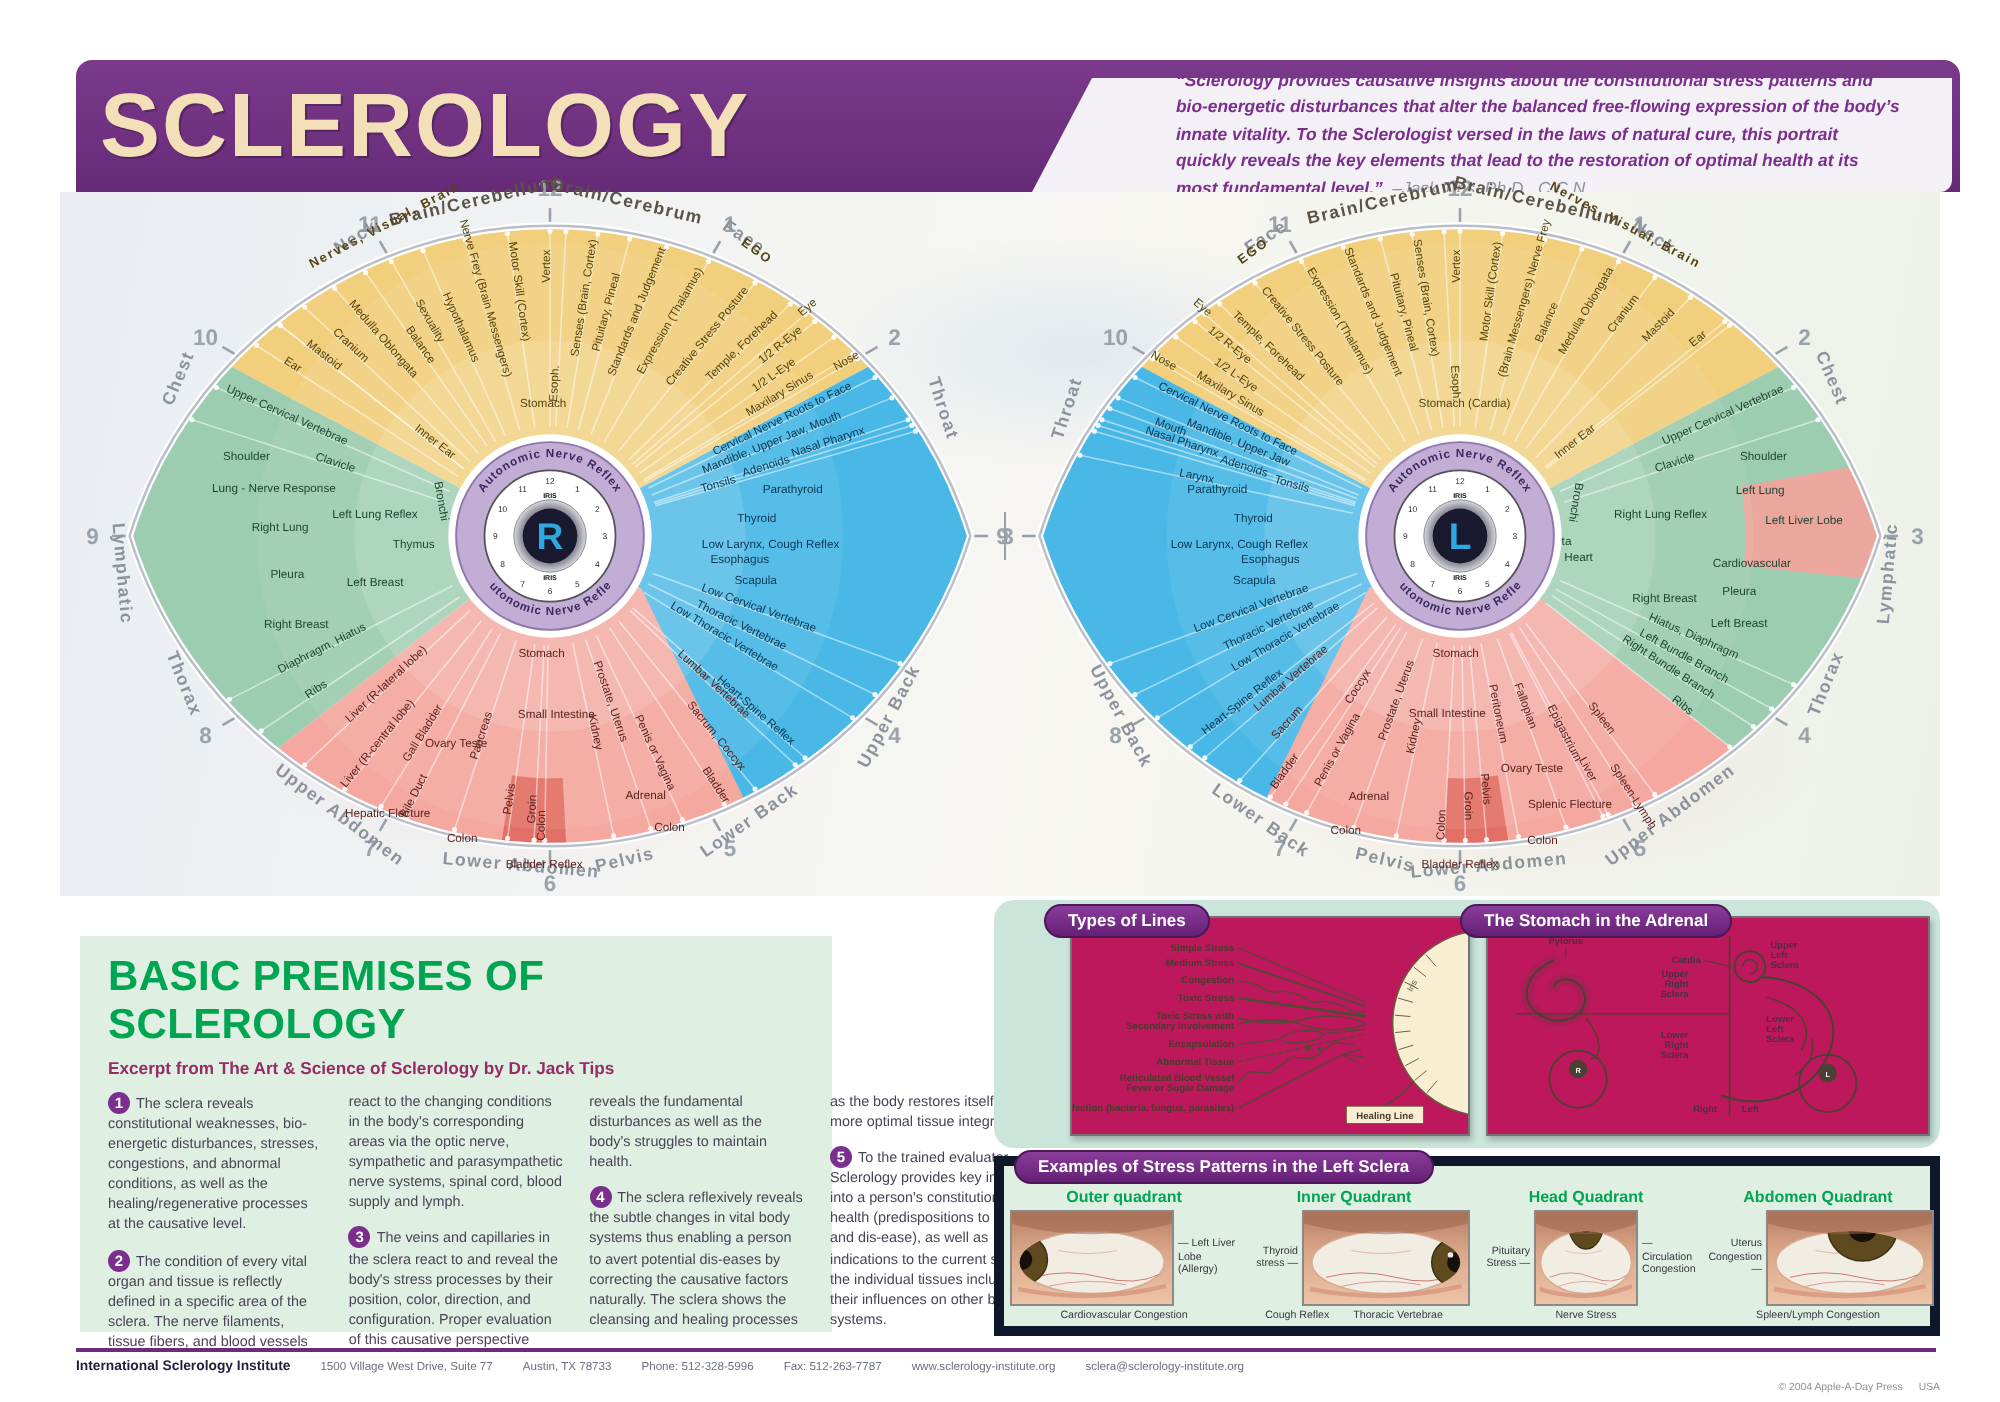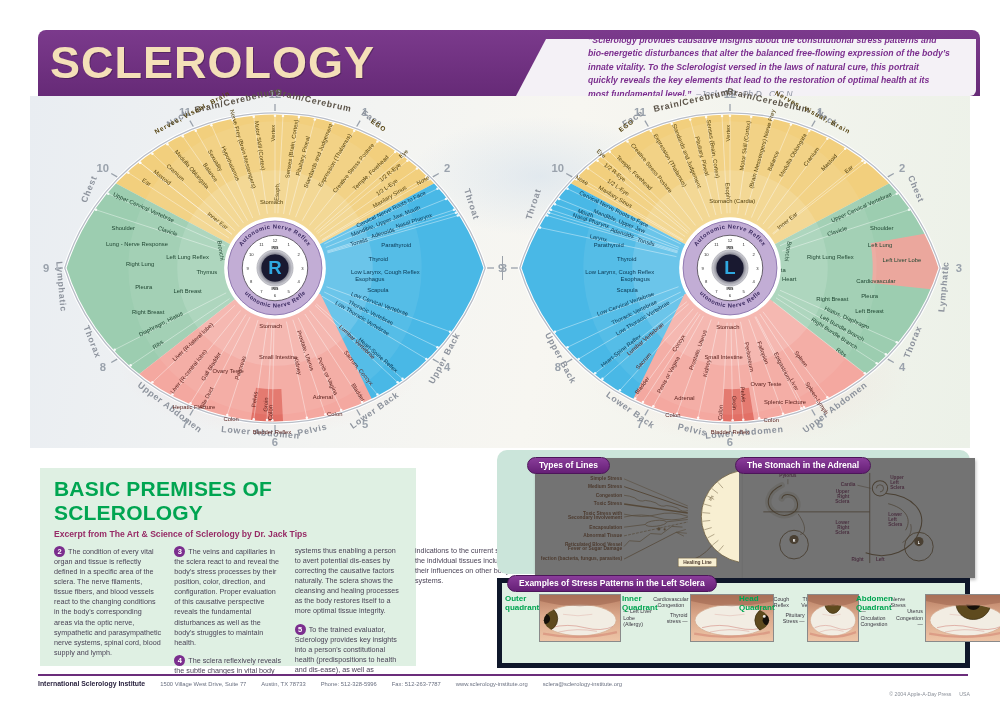--- a/index.html
+++ b/index.html
@@ -25,30 +25,30 @@
   .mid-div{position:absolute;left:472px;top:160px;width:1px;height:24px;background:#9aa0a8;}
   
   .premises{position:absolute;left:40px;top:468px;width:376px;height:198px;background:#DFF0E3;border-radius:0;padding:9px 14px;box-sizing:border-box;}
   .prem-title{color:#00A551;font-size:21px;font-weight:800;letter-spacing:.2px;}
   .prem-sub{color:#962B66;font-size:8.6px;font-weight:bold;margin:4px 0 7px;}
   .prem-cols{column-count:3;column-gap:13px;height:136px;font-size:7.2px;color:#4a4356;line-height:1.4;}
   .premise{margin-bottom:7px;}
   .pnum{display:inline-block;width:11px;height:11px;border-radius:50%;background:#7B2E8E;color:#fff;font-size:7.5px;font-weight:bold;text-align:center;line-height:11px;margin-right:3px;}
   
   .panel-rt{position:absolute;left:497px;top:450px;width:473px;height:124px;background:#CBE5DA;border-radius:10px;}
-  .cream{position:absolute;background:#737373;border:6px solid #737373;box-shadow:1px 2px 3px rgba(0,0,0,.25);text-align:center;}
+  .cream{position:absolute;background:#be185d;border:1px solid #737373;box-shadow:1px 2px 3px rgba(0,0,0,.25);text-align:center;}
   #typesBox{left:38px;top:8px;width:198px;height:108px;}
   #stomachBox{left:246px;top:8px;width:220px;height:108px;}
   .cream svg{position:absolute;left:0;top:0;width:100%;height:100%;}
   .pill{position:absolute;top:-7px;left:-14px;background:linear-gradient(#8A3D9A,#651f76);color:#fff;font-size:8.5px;font-weight:bold;padding:2px 11px 3px;border-radius:10px;border:1px solid #4c1659;white-space:nowrap;z-index:3;}
   
   .examples{position:absolute;left:497px;top:578px;width:473px;height:90px;background:#DFF0E3;border:5px solid #0f172a;box-sizing:border-box;}
   .ex-pill{top:-8px;left:5px;}
   .ex-cards{display:flex;justify-content:space-between;padding:11px 3px 0;}
-  .ex-card{width:117px;display:flex;flex-direction:row;align-items:flex-start;}
+  .ex-card{width:117px;display:flex;flex-direction:column;align-items:center;}
   .ex-title{color:#00A551;font-weight:bold;font-size:8px;margin-bottom:2px;}
   .ex-row{display:flex;align-items:center;gap:2px;}
   .ex-side{width:30px;font-size:5.3px;color:#3a3640;line-height:1.2;}
   .ex-side.sl{text-align:right;} .ex-side.sr{text-align:left;}
   .ex-photo{border:1px solid #8a8a8a;background:#caa;display:block;}
   .ex-bottom{display:flex;gap:12px;font-size:5.3px;color:#3a3640;margin-top:2px;text-align:center;justify-content:center;}
   
   .footer{position:absolute;left:38px;top:674px;width:930px;border-top:2px solid #6B2D7B;padding-top:4px;display:flex;gap:15px;align-items:baseline;}
   .f-org{font-size:6.9px;font-weight:bold;color:#241d3a;white-space:nowrap;}
   .f-item{font-size:5.8px;color:#6a7080;white-space:nowrap;}
@@ -608,20 +608,21 @@
         <circle cx="230" cy="180" r="14" fill="#191930"></circle>
         <text x="230" y="186.5" text-anchor="middle" font-size="19" font-weight="bold" fill="#2FA8E1">L</text>
       </svg>
     <div class="mid-div"></div>
   </div>
 
   <div class="premises">
     <div class="prem-title">BASIC PREMISES OF SCLEROLOGY</div>
     <div class="prem-sub">Excerpt from The Art &amp; Science of Sclerology by Dr. Jack Tips</div>
     <div class="prem-cols" id="premCols">
+        <div class="premise"><span class="pnum">1</span><span>The sclera reveals constitutional weaknesses, bio-energetic disturbances, stresses, congestions, and abnormal conditions, as well as the healing/regenerative processes at the causative level.</span></div>
         <div class="premise"><span class="pnum">2</span><span>The condition of every vital organ and tissue is reflectly defined in a specific area of the sclera.  The nerve filaments, tissue fibers, and blood vessels react to the changing conditions in the body's corresponding areas via the optic nerve, sympathetic and parasympathetic nerve systems, spinal cord, blood supply and lymph.</span></div>
         <div class="premise"><span class="pnum">3</span><span>The veins and capillaries in the sclera react to and reveal the body's stress processes by their position, color, direction, and configuration. Proper evaluation of this causative perspective reveals the fundamental disturbances as well as the body's struggles to maintain health.</span></div>
         <div class="premise"><span class="pnum">4</span><span>The sclera reflexively reveals the subtle changes in vital body systems thus enabling a person to avert potential dis-eases by correcting the causative factors naturally. The sclera shows the cleansing and healing processes as the body restores itself to a more optimal tissue integrity.</span></div>
         <div class="premise"><span class="pnum">5</span><span>To the trained evaluator, Sclerology provides key insights into a person's constitutional health (predispositions to health and dis-ease), as well as indications to the current state of the individual tissues including their influences on other body systems.</span></div>
       </div>
   </div>
 
   <div class="panel-rt">
     <div class="cream" id="typesBox">
       <div class="pill">Types of Lines</div>

